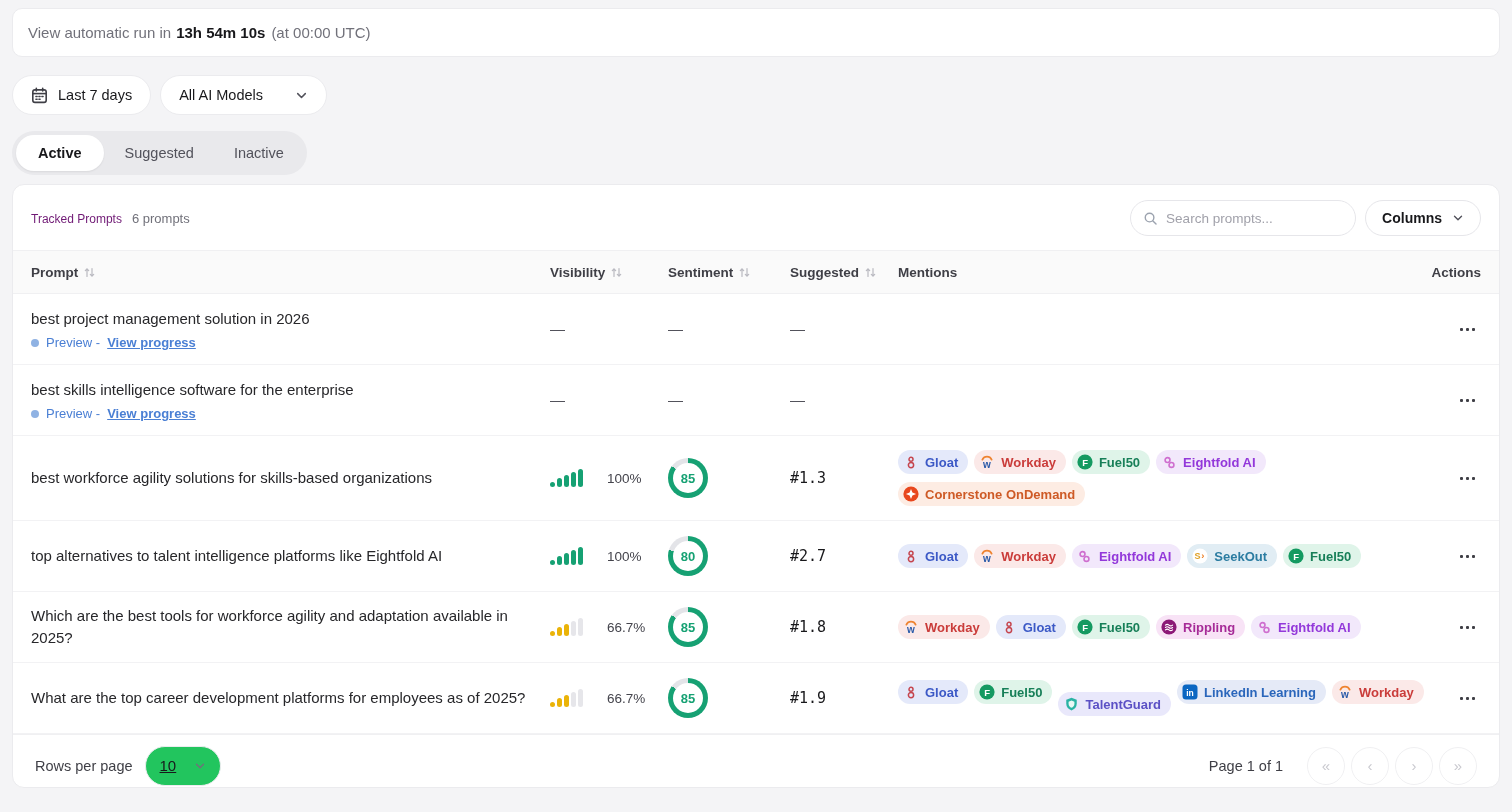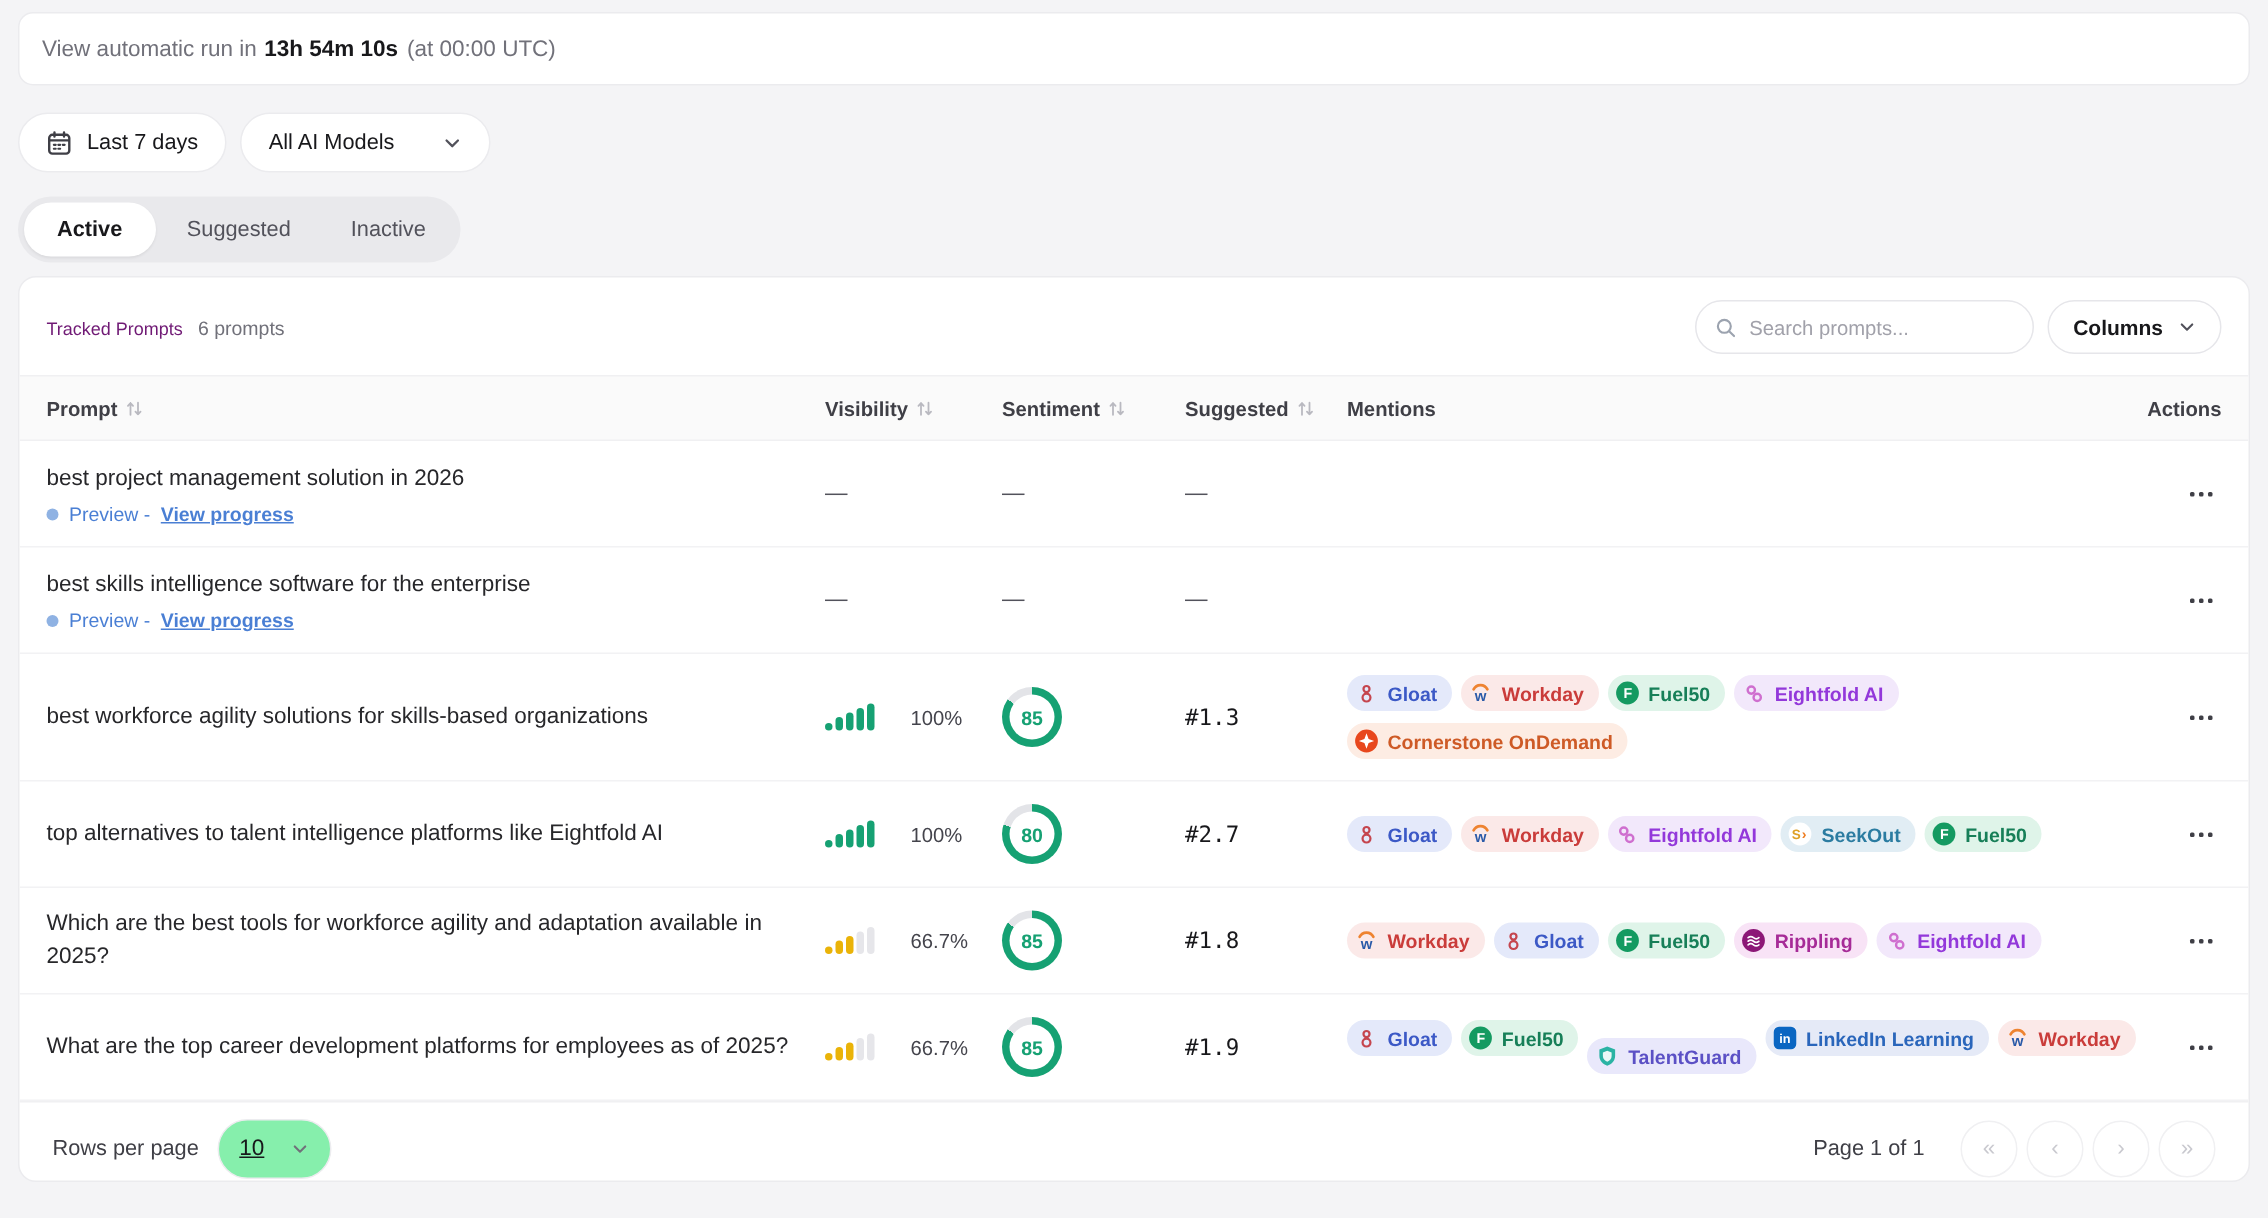--- a/index.html
+++ b/index.html
@@ -124,21 +124,21 @@
   }
   .ellipsis-btn .dot { width:3px; height:3px; background:#3f3f46; border-radius:1px; }
 
   
   .card-foot {
     margin-top:auto; height:62px; border-top:1px solid #f0f0f2;
     display:flex; align-items:center; justify-content:space-between; padding:0 22px; flex:none;
   }
   .rpp-wrap { display:flex; align-items:center; gap:12px; font-size:14.5px; color:#3f3f46; }
   .rpp-select {
-    height:40px; min-width:76px; border:1px solid #ececef; border-radius:20px; background:#86efac;
+    height:40px; min-width:76px; border:1px solid #ececef; border-radius:20px; background:#22c55e;
     display:flex; align-items:center; justify-content:space-between; gap:12px;
     padding:0 14px; font-size:15px; font-weight:500; color:#18181b; cursor:pointer; font-family:inherit;text-decoration:underline;
   }
   .pager { display:flex; align-items:center; gap:24px; }
   .page-label { font-size:14.5px; color:#3f3f46; }
   .page-btns { display:flex; gap:6px; }
   .page-btn {
     width:38px; height:38px; border-radius:50%; border:1px solid #f0f0f2; background:#fff;
     color:#c9c9cf; font-size:15px; display:flex; align-items:center; justify-content:center;
     cursor:default; font-family:inherit;

